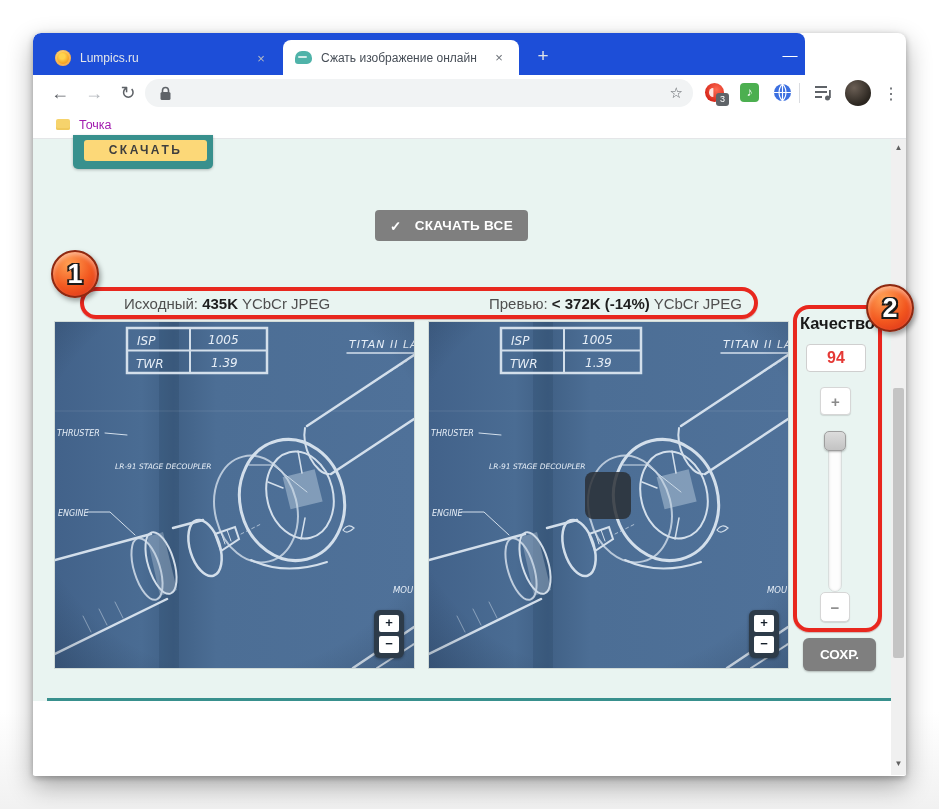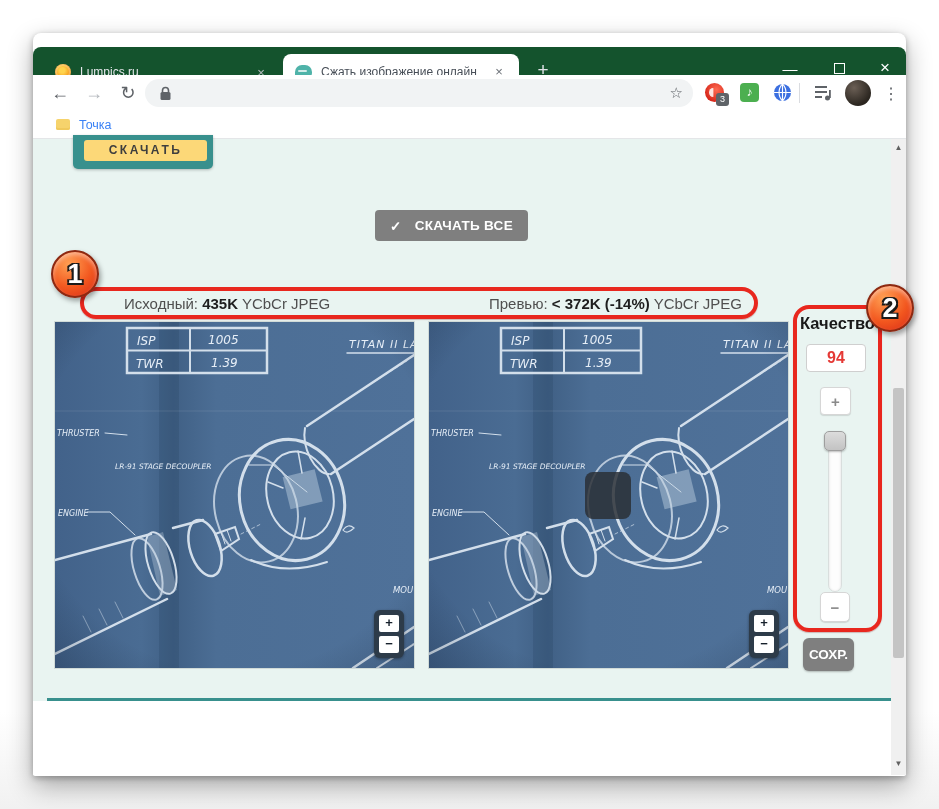--- a/index.html
+++ b/index.html
@@ -3,21 +3,21 @@
 <meta charset="utf-8">
 <style>
   * { margin:0; padding:0; box-sizing:border-box; }
   body { font-family:"Liberation Sans", sans-serif; }
   .screen { position:relative; width:939px; height:809px; background:linear-gradient(#ffffff 88%,#f1f1f1); overflow:hidden; }
   .abs { position:absolute; }
   .window { position:absolute; left:33px; top:33px; width:873px; height:743px; background:#fff;
             border-radius:8px 8px 2px 2px; box-shadow:0 10px 26px rgba(0,0,0,.32), 0 2px 6px rgba(0,0,0,.28);
             overflow:hidden; }
   
-  .titlebar { position:absolute; left:0; top:14px; width:873px; height:42px; background:#14532d; border-radius:8px 8px 0 0; }
+  .titlebar { position:absolute; left:0; top:0; width:772px; height:42px; background:#1d4ed8; border-radius:8px 8px 0 0; }
   .tab { position:absolute; display:flex; align-items:center; font-size:12px; }
   .tab-inactive { left:12px; top:8px; width:234px; height:34px; color:#e4e6ea; padding:0 10px; }
   .tab-active { left:250px; top:7px; width:236px; height:35px; background:#fff; border-radius:8px 8px 0 0; color:#474e57; padding:0 12px; }
   .tab-label { flex:1; margin-left:9px; white-space:nowrap; overflow:hidden; }
   .tab-close { width:16px; text-align:center; font-size:13px; color:#b9bcc1; cursor:default; }
   .tab-active .tab-close { color:#6b7077; }
   .fav-lumpics { width:16px; height:16px; border-radius:50%; background:radial-gradient(circle at 45% 40%, #ffd34d 20%, #f59a1b 60%, #e8820e); box-shadow:inset 0 0 0 2px rgba(255,255,255,.25); }
   .fav-site { width:17px; height:13px; border-radius:7px 7px 5px 3px; background:#4fb3a9; position:relative; }
   .fav-site:after { content:""; position:absolute; left:3px; top:5px; width:9px; height:2px; background:rgba(255,255,255,.75); border-radius:1px; }
   .newtab { left:498px; top:11px; width:24px; height:24px; color:#dfe2e6; font-size:19px; text-align:center; line-height:23px; }
@@ -33,30 +33,30 @@
   .ext-red { width:19px; height:19px; border-radius:50%; background:radial-gradient(circle at 60% 35%, #ff6b52, #d8291c 70%); position:relative; }
   .ext-red:after { content:""; position:absolute; left:4px; top:5px; width:8px; height:9px; border-radius:50%; background:rgba(255,255,255,.85); clip-path:polygon(0 0,55% 0,55% 100%,0 100%); }
   .ext-badge { position:absolute; left:11px; top:10px; width:13px; height:13px; background:#5f6368; color:#fff; font-size:9px; line-height:13px; text-align:center; border-radius:3px; }
   .ext-green { width:19px; height:19px; border-radius:4px; background:#4caf50; color:#fff; font-size:12px; text-align:center; line-height:19px; }
   .sep { width:1px; height:20px; background:#dadce0; }
   .avatar { width:26px; height:26px; border-radius:50%; background:radial-gradient(circle at 35% 30%, #6b5f55, #2b2620 70%); top:5px; }
   .dots { font-size:16px; color:#5f6368; line-height:20px; }
   
   .bookmarks { position:absolute; left:0; top:78px; width:873px; height:28px; background:#fff; border-bottom:1px solid #e4e6e8; }
   .folder { position:absolute; left:23px; top:8px; width:14px; height:11px; background:#f6d36c; border-radius:2px; box-shadow:0 -2px 0 0 #f0c95c inset; }
-  .bm-label { position:absolute; left:46px; top:0; line-height:28px; font-size:12.5px; color:#3b82f6; }
+  .bm-label { position:absolute; left:46px; top:0; line-height:28px; font-size:12.5px; color:#a21caf; }
   
   .content-bg { position:absolute; left:0; top:106px; width:873px; height:636px; background:#e9f4f1; }
   .white-strip { position:absolute; left:0; top:668px; width:873px; height:74px; background:#fff; }
   .divider { position:absolute; left:14px; top:665px; width:844px; height:3px; background:#38908d; }
   .teal-card { position:absolute; left:40px; top:102px; width:140px; height:34px; background:#38908d; border-radius:0 0 5px 5px; box-shadow:0 1px 3px rgba(0,0,0,.25); }
   .btn-yellow { position:absolute; left:11px; top:5px; width:123px; height:21px; background:#fcd878; border-radius:3px; font-size:12px; font-weight:bold; color:#3e3e3e; letter-spacing:2.5px; text-align:center; line-height:21px; }
   .btn-gray { background:#7f7f7f; border-radius:4px; color:#fff; font-weight:bold; display:flex; align-items:center; justify-content:center; }
   .dl-all { left:342px; top:177px; width:153px; height:31px; font-size:13.5px; gap:13px; letter-spacing:.3px; }
-  .save { left:770px; top:605px; width:51px; height:33px; font-size:13.5px; border-radius:6px; box-shadow:0 1px 2px rgba(0,0,0,.25); }
+  .save { left:770px; top:605px; width:73px; height:33px; font-size:13.5px; border-radius:6px; box-shadow:0 1px 2px rgba(0,0,0,.25); }
   .red-frame { position:absolute; border:4px solid #e8271e; border-radius:16px; z-index:6; pointer-events:none; box-shadow:0 1px 1px rgba(120,0,0,.25);gap:12px; }
   .info-bar { left:47px; top:254px; width:678px; height:32px; display:flex; align-items:center; justify-content:space-between; padding:0 12px 0 40px; font-size:15px; color:#4f4f4f; pointer-events:auto; }
   .info-bar b { color:#1e1e1e; }
   .info-bar span { white-space:nowrap; }
   .badge { position:absolute; width:48px; height:48px; border-radius:50%; z-index:10;
            background:radial-gradient(circle at 36% 28%, #ff9f52, #f2571f 55%, #e0391a 85%);
            border:2px solid #8c2912; box-shadow:2px 3px 5px rgba(0,0,0,.35), inset 0 3px 4px rgba(255,255,255,.45);
            color:#fff; font-size:27px; font-weight:bold; display:flex; align-items:center; justify-content:center;
            text-shadow:-2px -1px 0 #1a1a1a, 2px -1px 0 #1a1a1a, -2px 2px 0 #1a1a1a, 2px 2px 0 #1a1a1a; }
   .bp-img { position:absolute; width:359px; height:346px; box-shadow:0 0 0 1px rgba(0,0,0,.10); }

